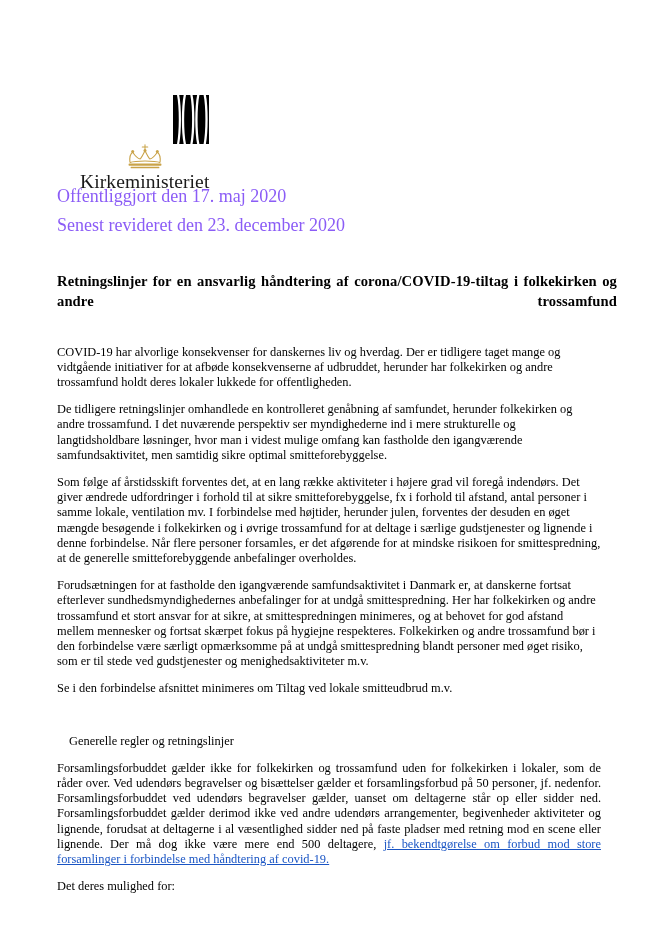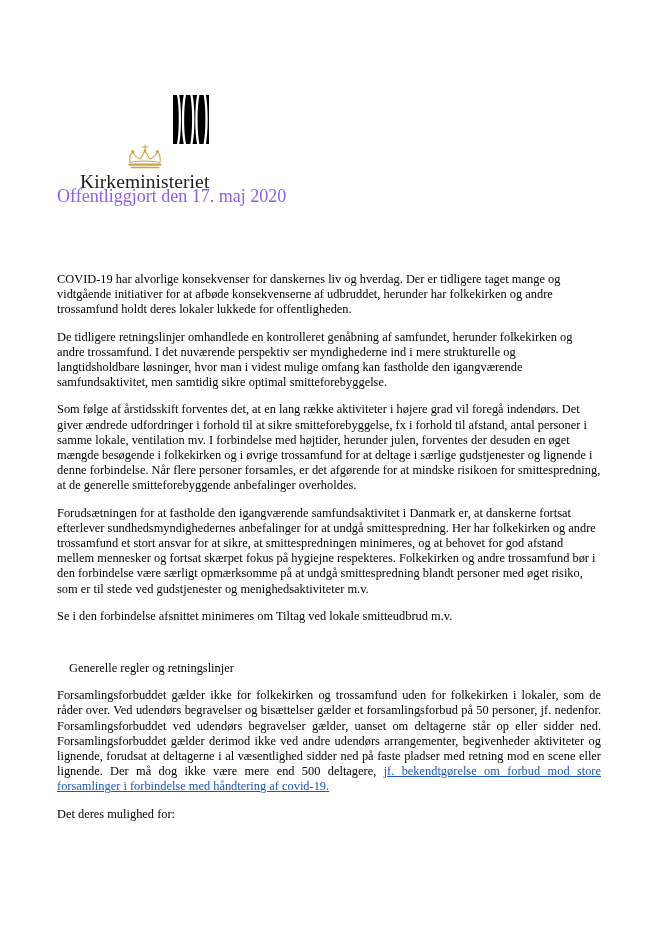--- a/index.html
+++ b/index.html
@@ -169,24 +169,26 @@
           <rect x="6" y="28.5" width="48" height="3.2" rx="1.1"></rect>
           <rect x="9" y="33.2" width="42" height="2.4" rx="0.9"></rect>
         </g>
       </svg>
       <div class="ministry-name">Kirkeministeriet</div>
     </div>
   </div>
 
   <div class="meta-block">
     <p class="meta-line">Offentliggjort den 17. maj 2020</p>
+    <p class="meta-line">Senest revideret den 23. december 2020</p>
   </div>
 
   <div class="doc-body">
 
+    <h1 class="doc-title">Retningslinjer for en ansvarlig håndtering af corona/COVID-19-tiltag i folkekirken og andre trossamfund</h1>
 
     <p class="para">COVID-19 har alvorlige konsekvenser for danskernes liv og hverdag. Der er tidligere taget mange og vidtgående initiativer for at afbøde konsekvenserne af udbruddet, herunder har folkekirken og andre trossamfund holdt deres lokaler lukkede for offentligheden.</p>
     <p class="para">De tidligere retningslinjer omhandlede en kontrolleret genåbning af samfundet, herunder folkekirken og andre trossamfund.  I det nuværende perspektiv ser myndighederne ind i mere strukturelle og langtidsholdbare løsninger, hvor man i videst mulige omfang kan fastholde den igangværende samfundsaktivitet, men samtidig sikre optimal smitteforebyggelse.</p>
     <p class="para">Som følge af årstidsskift forventes det, at en lang række aktiviteter i højere grad vil foregå indendørs. Det giver ændrede udfordringer i forhold til at sikre smitteforebyggelse, fx i forhold til afstand, antal personer i samme lokale, ventilation mv. I forbindelse med højtider, herunder julen, forventes der desuden en øget mængde besøgende i folkekirken og i øvrige trossamfund for at deltage i særlige gudstjenester og lignende i denne forbindelse. Når flere personer forsamles, er det afgørende for at mindske risikoen for smittespredning, at de generelle smitteforebyggende anbefalinger overholdes.</p>
     <p class="para">Forudsætningen for at fastholde den igangværende samfundsaktivitet i Danmark er, at danskerne fortsat efterlever sundhedsmyndighedernes anbefalinger for at undgå smittespredning. Her har folkekirken og andre trossamfund et stort ansvar for at sikre, at smittespredningen minimeres, og at behovet for god afstand mellem mennesker og fortsat skærpet fokus på hygiejne respekteres. Folkekirken og andre trossamfund bør i den forbindelse være særligt opmærksomme på at undgå smittespredning blandt personer med øget risiko, som er til stede ved gudstjenester og menighedsaktiviteter m.v.</p>
     <p class="para">Se i den forbindelse afsnittet minimeres om Tiltag ved lokale smitteudbrud m.v.</p>
 
     <div class="spacer-sm"></div>
 
     <p class="section-head">Generelle regler og retningslinjer</p>

